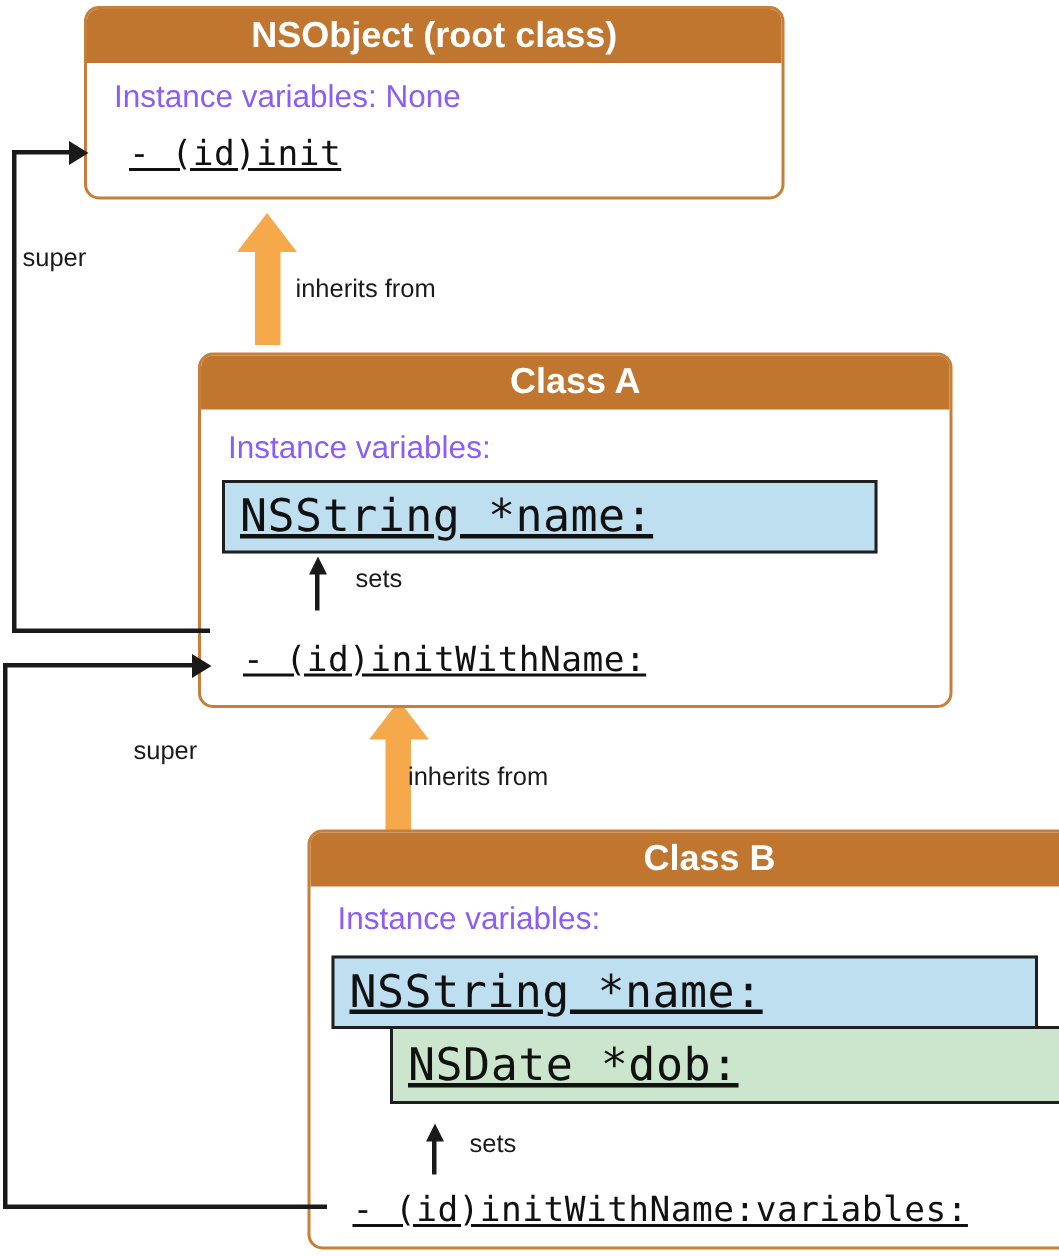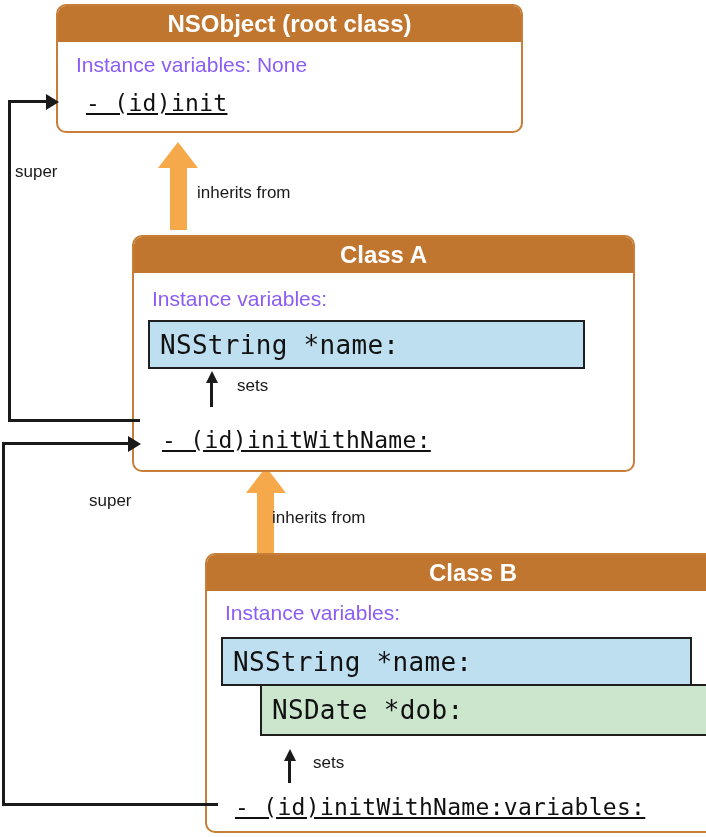--- a/index.html
+++ b/index.html
@@ -9,22 +9,22 @@
 
   
   .class-box { position:absolute; background:#fff; border:2px solid #c67e38; border-radius:10px; z-index:1; }
   .box-header { position:absolute; top:0; left:0; right:0; height:36px; background:#c1762f;
                 border-radius:8px 8px 0 0; text-align:center; line-height:36px;
                 font-weight:bold; font-size:24px; color:#ffffff; }
   .ivars-label { position:absolute; font-size:21px; color:#8b5cf6; white-space:pre;text-align:right; }
   .code-line { position:absolute; font-family:"DejaVu Sans Mono", monospace; font-size:23px;
                letter-spacing:0.3px; color:#111; white-space:pre;text-decoration:underline; }
   .var-row { position:absolute; border:2px solid #1f1f1f; font-family:"DejaVu Sans Mono", monospace;
-             font-size:26px; letter-spacing:0.3px; color:#111; white-space:pre;
-             padding-left:10px; display:flex; align-items:center; }
+             font-size:30px; letter-spacing:0.3px; color:#111; white-space:pre;
+             padding-left:10px; display:flex; align-items:center;text-decoration:underline; }
   .var-blue { background:#bedff0; }
   .var-green { background:#cce5cd; }
 
   
   .bline { position:absolute; background:#1a1a1a; z-index:2; }
   .arrow-right { position:absolute; width:0; height:0; z-index:2;
                  border-top:8px solid transparent; border-bottom:8px solid transparent;
                  border-left:13px solid #1a1a1a; }
   .arrow-up-small { position:absolute; width:0; height:0; z-index:2;
                     border-left:6px solid transparent; border-right:6px solid transparent;

